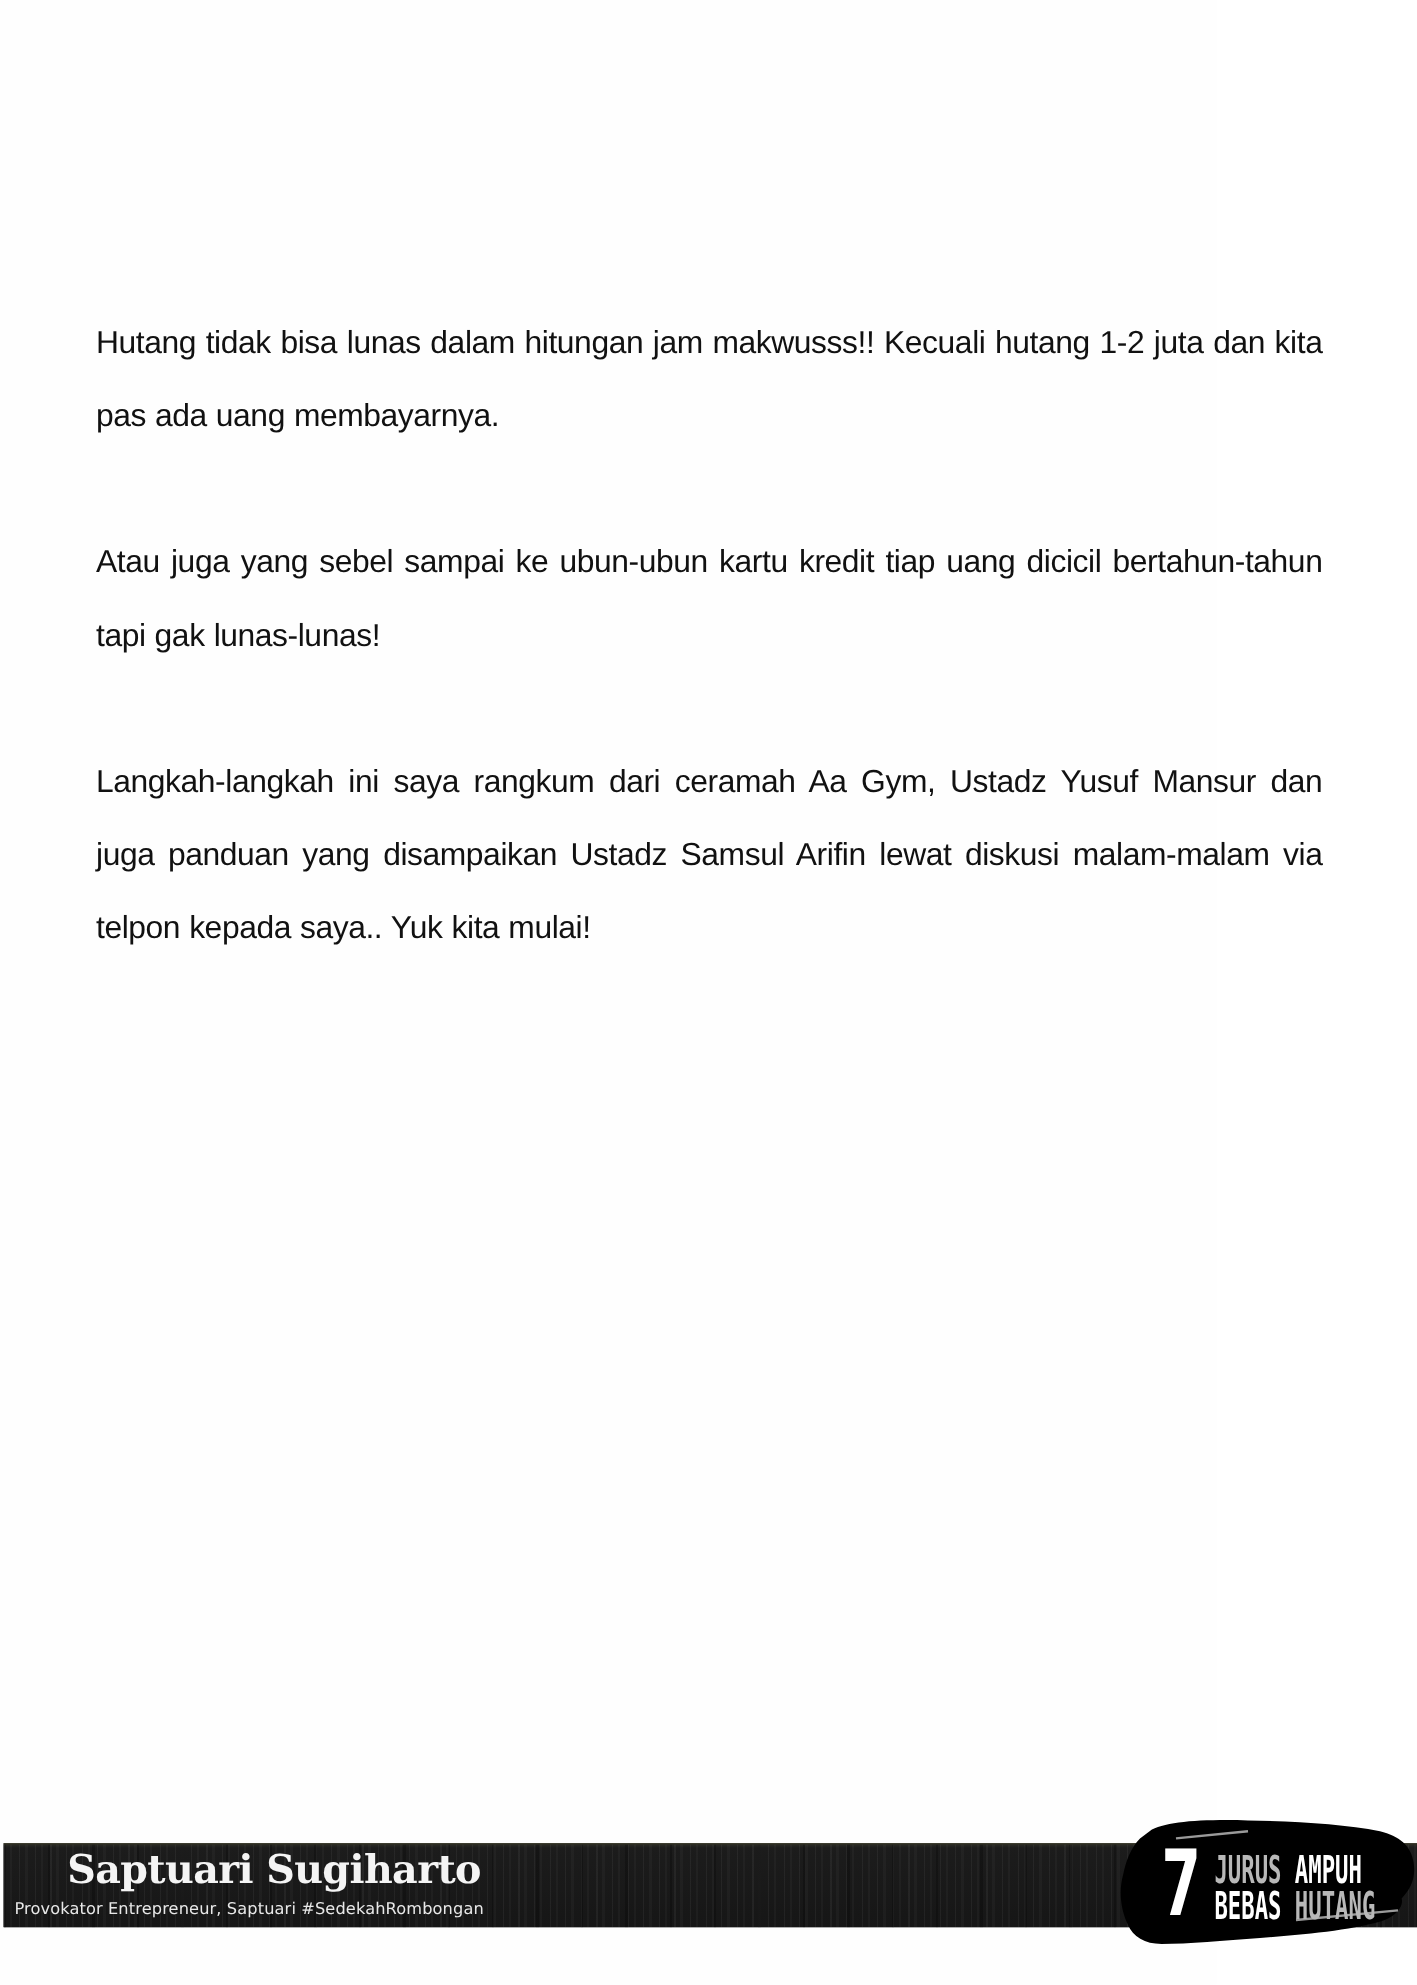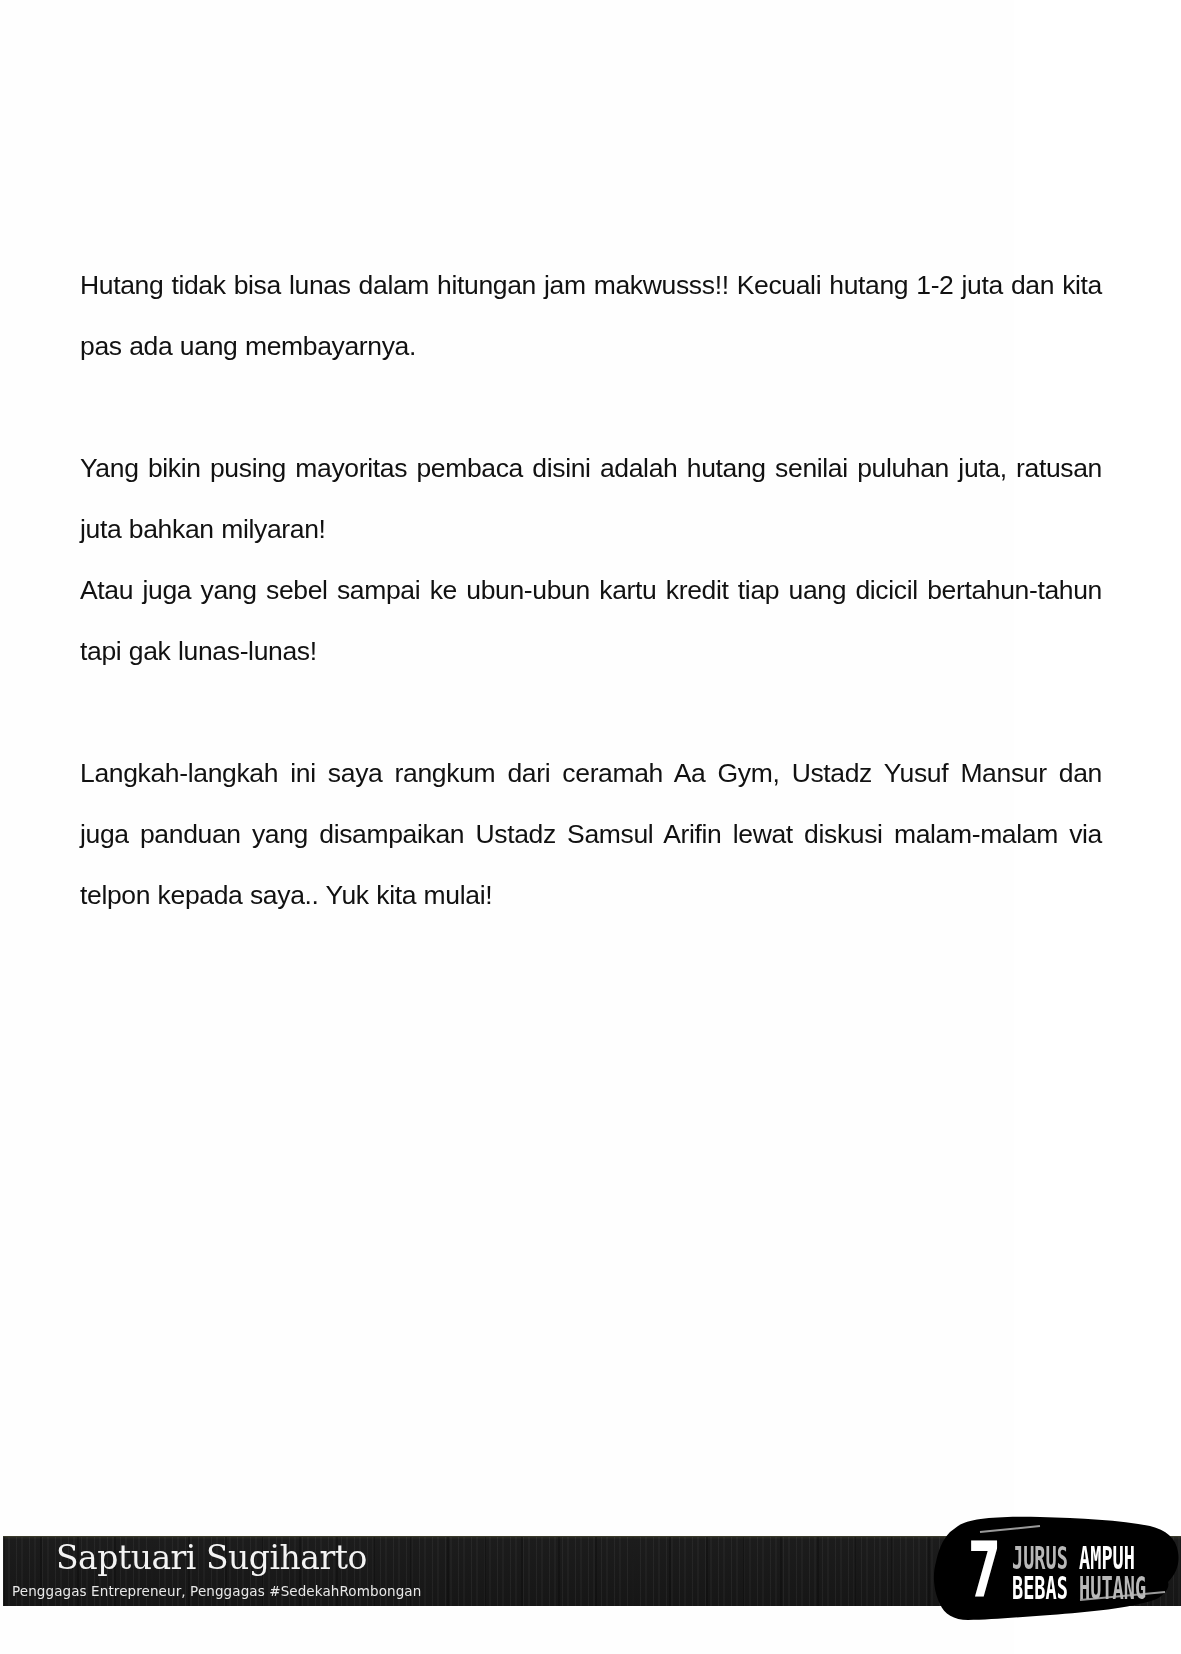--- a/index.html
+++ b/index.html
@@ -62,21 +62,21 @@
           rgba(0,0,0,0) 2px, rgba(0,0,0,0) 37px),
         linear-gradient(180deg, #2a2a24 0px, #1c1c1c 3px, #161616 100%);
       border-top: 1px solid #3a3a2a;
     }
     .author-name {
       position: absolute;
       left: 56px;
       top: 1538px;
       color: #f4f4f4;
       font-family: "DejaVu Serif", "Liberation Serif", serif;
-      font-weight: normal;
+      font-weight: bold;
       font-size: 33px;
       letter-spacing: -0.5px;
       line-height: 40px;
       white-space: nowrap;
     }
     .author-tagline {
       position: absolute;
       left: 12px;
       top: 1582px;
       color: #e8e8e8;
@@ -128,30 +128,29 @@
     .logo-white { color: #ffffff; }
   </style>
 </head>
 <body>
 
 <div class="page">
 
   <div class="body-text">
     <p class="para last-left">Hutang tidak bisa lunas dalam hitungan jam makwusss!! Kecuali hutang 1-2 juta dan kita pas ada uang membayarnya.</p>
     <div class="gap"></div>
-    <p class="para last-left">Yang bikin pusing mayoritas pembaca disini adalah hutang senilai puluhan juta, ratusan juta bahkan milyaran!</p>
     <p class="para last-left">Atau juga yang sebel sampai ke ubun-ubun kartu kredit tiap uang dicicil bertahun-tahun tapi gak lunas-lunas!</p>
     <div class="gap"></div>
     <p class="para last-left">Langkah-langkah ini saya rangkum dari ceramah Aa Gym, Ustadz Yusuf Mansur dan juga panduan yang disampaikan Ustadz Samsul Arifin lewat diskusi malam-malam via telpon kepada saya.. Yuk kita mulai!</p>
     <div class="gap"></div>
   </div>
 
   <div class="footer-bar"></div>
   <div class="author-name">Saptuari Sugiharto</div>
-  <div class="author-tagline">Penggagas Entrepreneur, Penggagas #SedekahRombongan</div>
+  <div class="author-tagline">Provokator Entrepreneur, Saptuari #SedekahRombongan</div>
 
   <div class="logo">
     <svg width="251" height="112" viewBox="0 0 251 112">
       <path d="M28 14 C 40 6, 70 4, 110 5 C 150 6, 190 8, 220 14 C 236 18, 246 26, 248 40
                C 250 52, 246 62, 238 70 C 240 76, 234 84, 224 88 C 200 96, 160 100, 120 103
                C 90 105, 60 108, 38 108 C 24 108, 14 102, 10 92 C 4 80, 2 64, 6 50
                C 8 40, 12 28, 20 20 Z" fill="#000000"></path>
       <line x1="50" y1="20" x2="110" y2="14" stroke="#9a9a9a" stroke-width="2"></line>
       <line x1="150" y1="88" x2="235" y2="80" stroke="#9a9a9a" stroke-width="2"></line>
     </svg>

